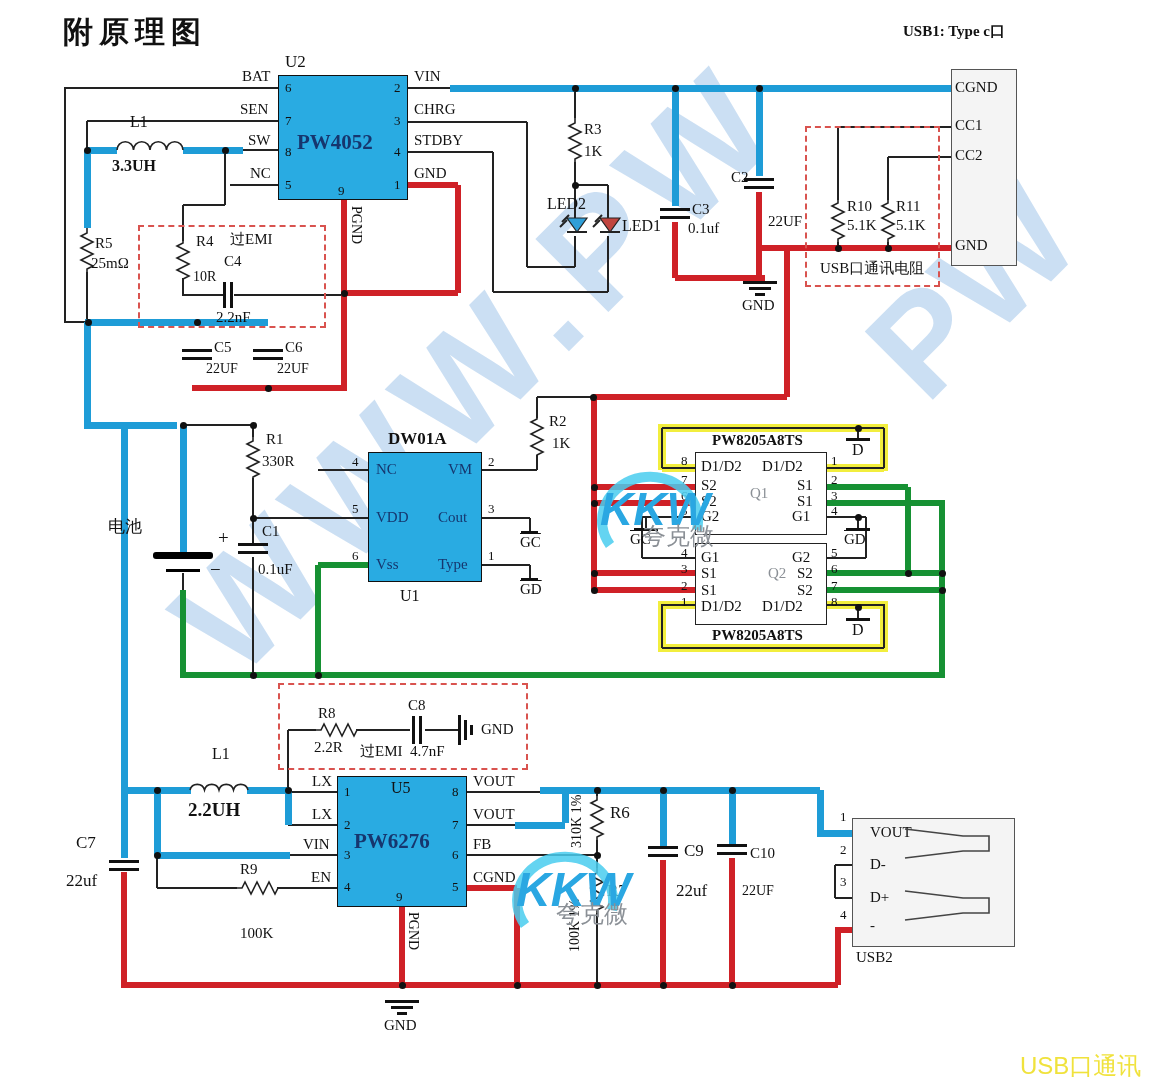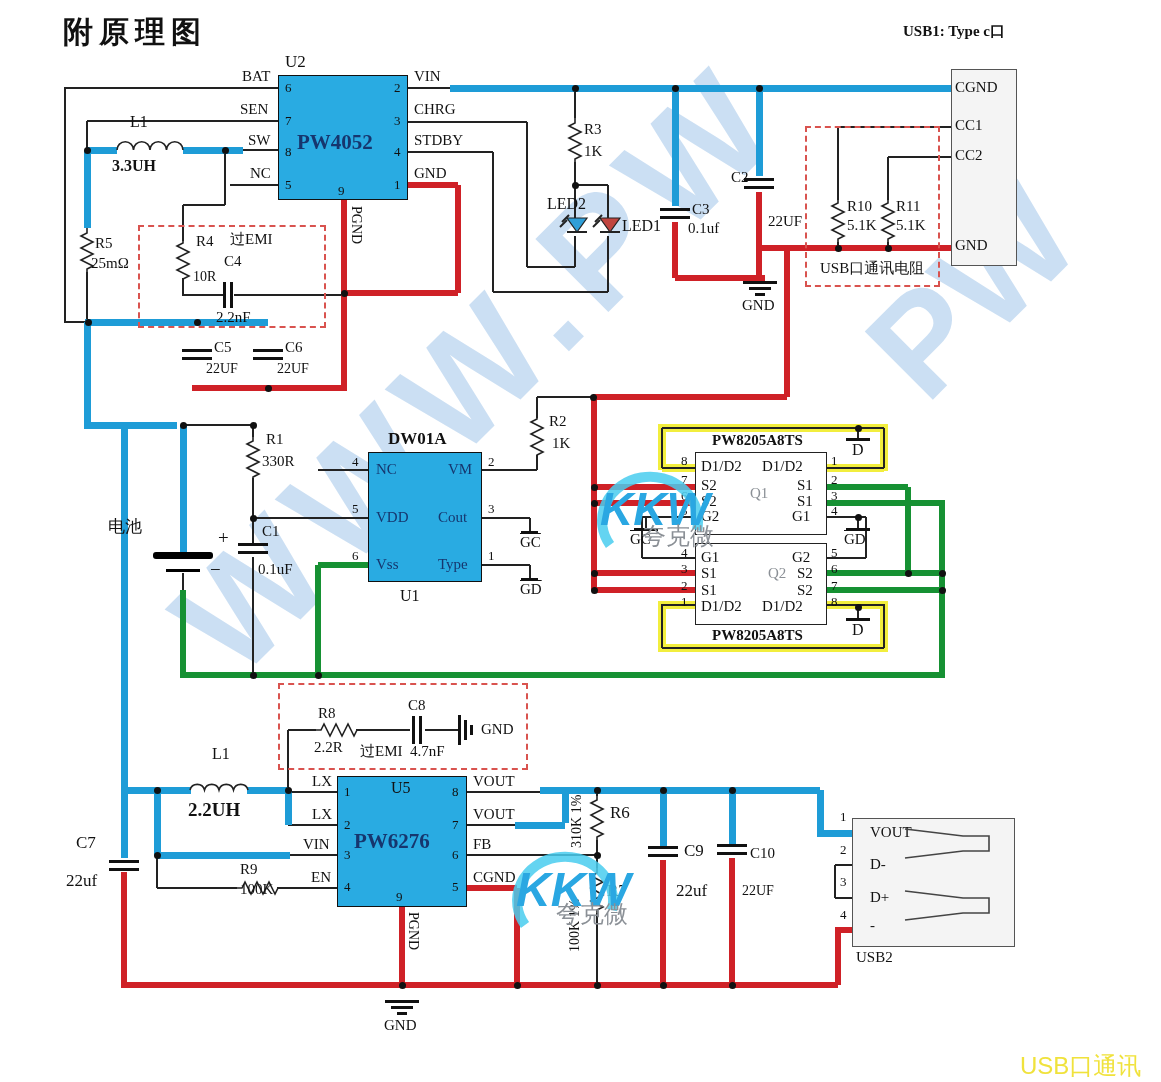--- a/index.html
+++ b/index.html
@@ -516,21 +516,21 @@
   <div class="t" style="left:314px;top:740px">2.2R</div>
   <div class="t" style="left:408px;top:698px">C8</div>
   <div class="t" style="left:360px;top:744px">过EMI</div>
   <div class="t" style="left:410px;top:744px">4.7nF</div>
   <div class="t" style="left:481px;top:722px">GND</div>
   <div class="t s16" style="left:212px;top:746px">L1</div>
   <div class="t s19 b7" style="left:188px;top:800px">2.2UH</div>
   <div class="t s17" style="left:76px;top:834px">C7</div>
   <div class="t s17" style="left:66px;top:872px">22uf</div>
   <div class="t" style="left:240px;top:862px">R9</div>
-  <div class="t" style="left:240px;top:882px">100K</div>
+  <div class="t" style="left:240px;top:926px">100K</div>
   <div class="t s17" style="left:610px;top:804px">R6</div>
   <div class="t s17" style="left:607px;top:882px">R7</div>
   <div class="t s14 r90" style="left:537px;top:814px;width:80px;text-align:center">310K 1%</div>
   <div class="t s14 r90" style="left:535px;top:918px;width:80px;text-align:center">100K 1%</div>
   <div class="t s17" style="left:684px;top:842px">C9</div>
   <div class="t s17" style="left:676px;top:882px">22uf</div>
   <div class="t" style="left:750px;top:846px">C10</div>
   <div class="t s14" style="left:742px;top:884px">22UF</div>
   <div class="t" style="left:384px;top:1018px">GND</div>
 

